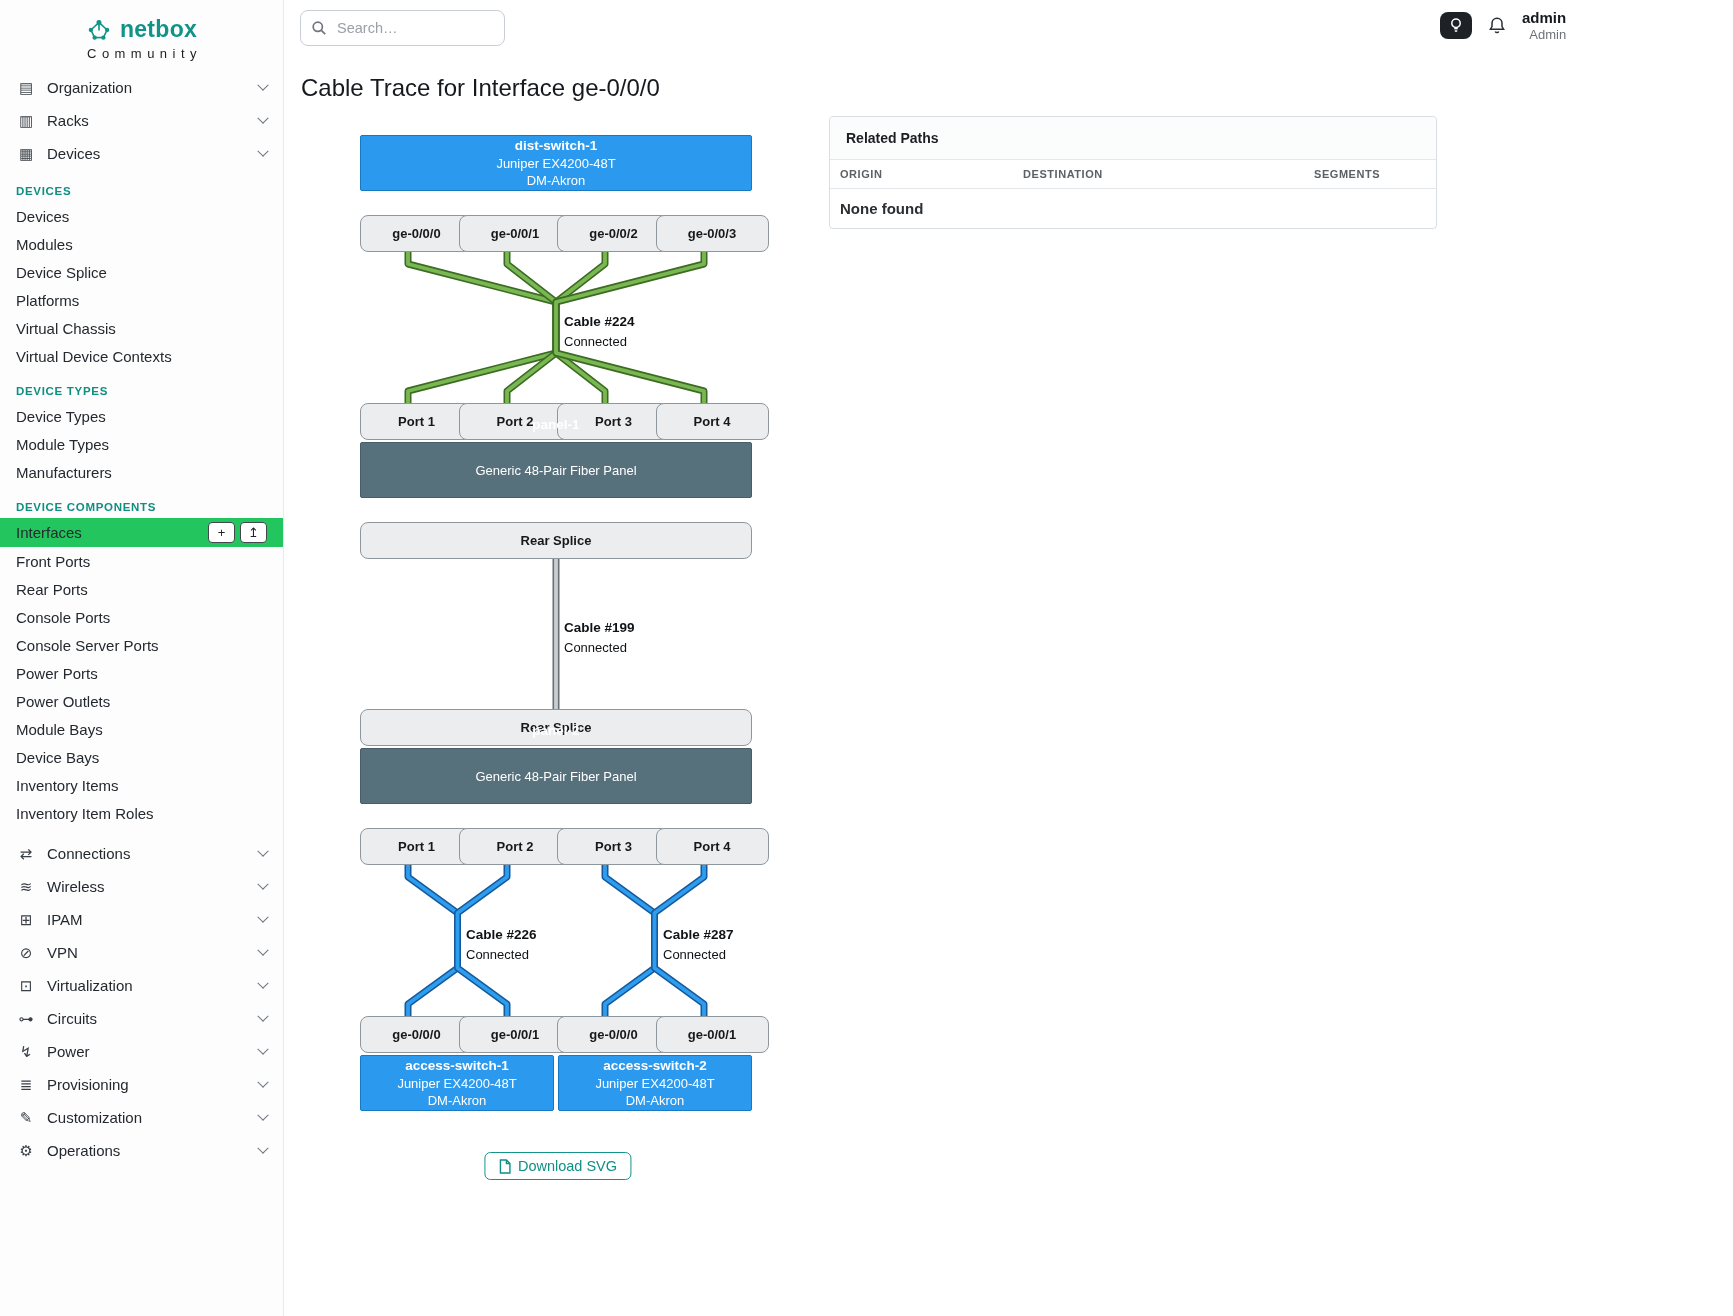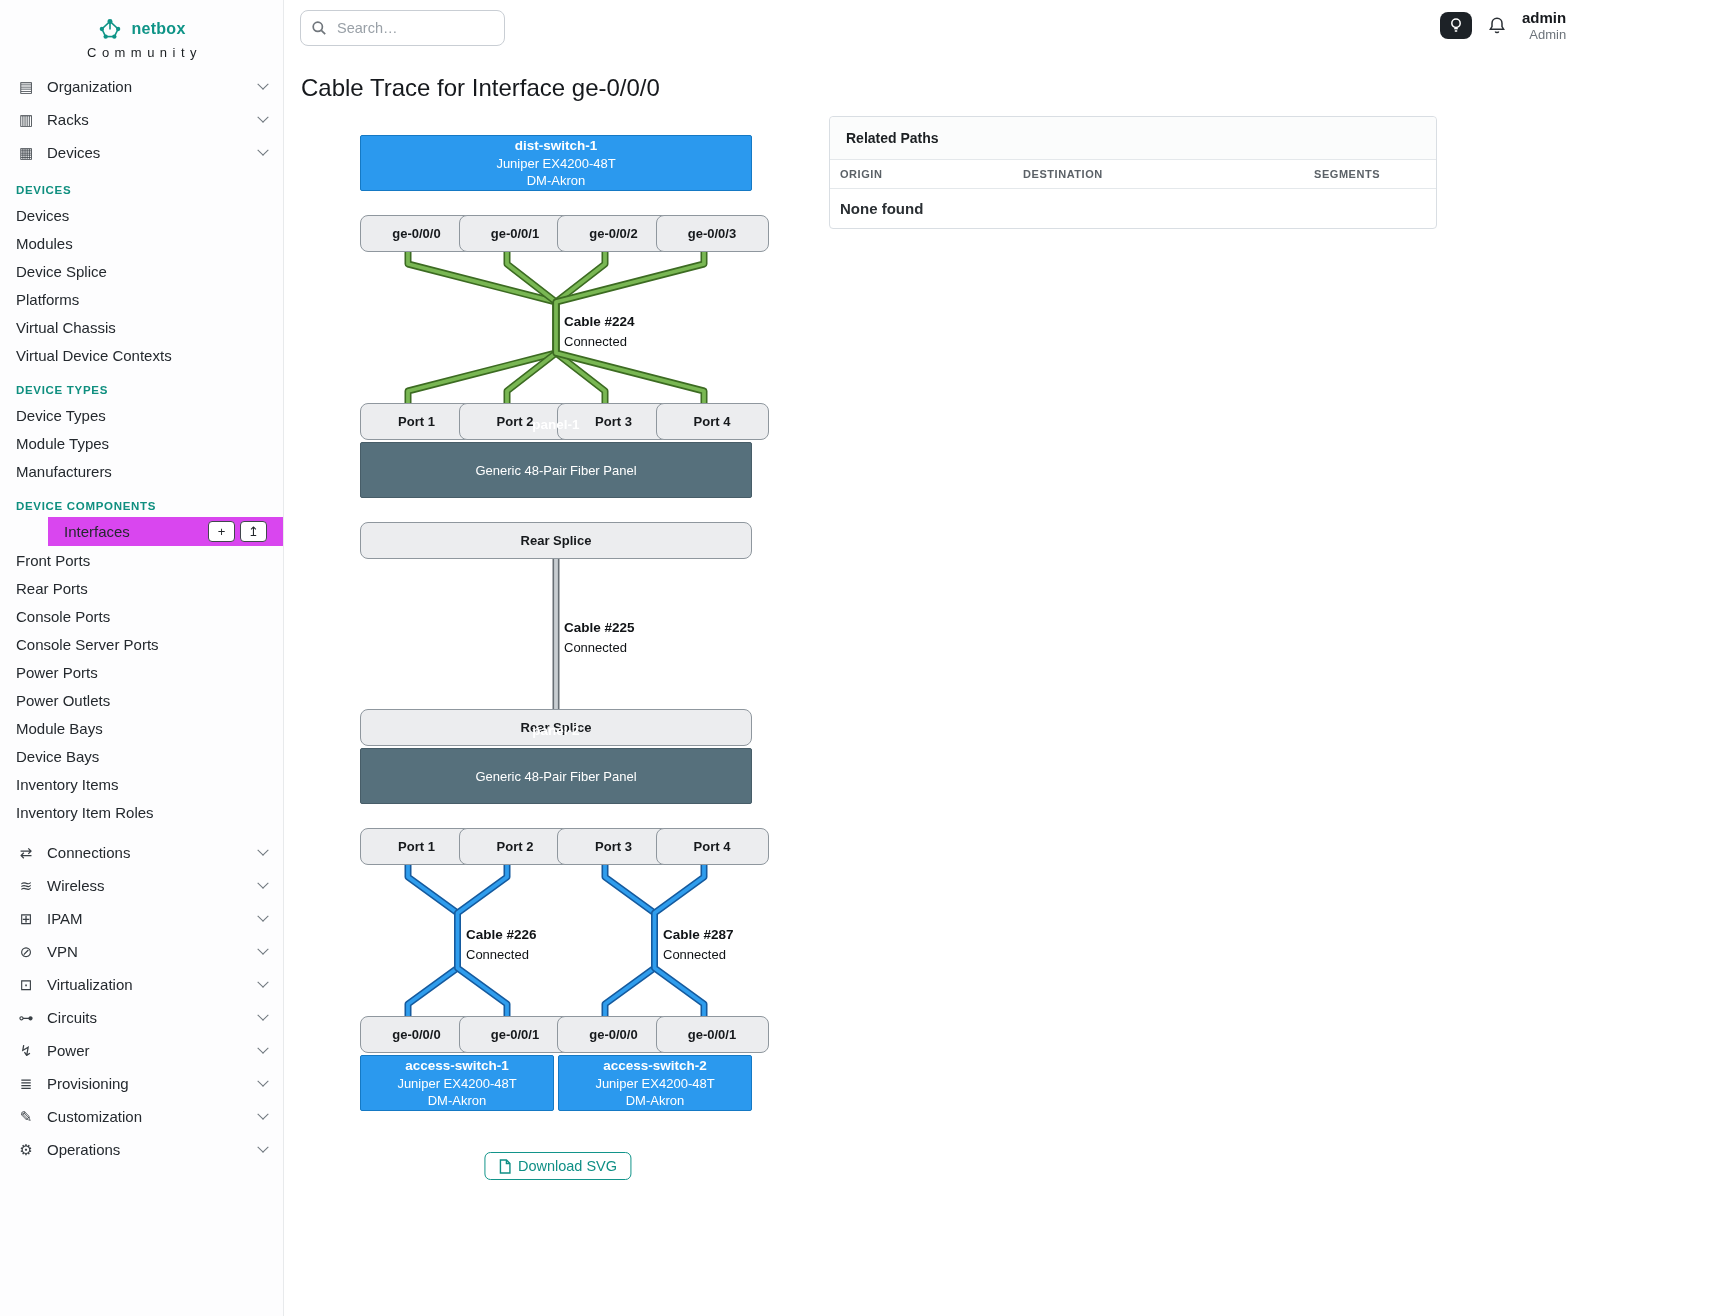--- a/index.html
+++ b/index.html
@@ -3,29 +3,29 @@
 <meta charset="utf-8">
 <style>
   * { box-sizing: border-box; margin: 0; padding: 0; }
   html,body { background:#fff; }
   body { font-family: "Liberation Sans", sans-serif; color:#1b1f22; }
   .page { position:relative; width:1733px; height:1316px; overflow:hidden; background:#fff; }
 
   
   .sidebar { position:absolute; left:0; top:0; width:284px; height:1316px; background:#fdfdfe; border-right:1px solid #e8eaec; padding-top:12px; overflow:hidden; }
   .logo { display:flex; align-items:center; justify-content:center; gap:8px; padding-top:4px; cursor:pointer; }
-  .logo-text { font-size:16px; font-weight:700; color:#0f9487; letter-spacing:.3px; }
+  .logo-text { font-size:23px; font-weight:700; color:#0f9487; letter-spacing:.3px; }
   .logo-sub { text-align:center; font-size:13px; font-weight:500; letter-spacing:.42em; color:#1b1f22; margin:3px 0 10px 6px; }
   .sb-group { display:flex; align-items:center; gap:11px; padding:7.5px 16px; font-size:15px; color:#24292e; cursor:pointer; }
   .sb-group .ico { width:20px; text-align:center; font-size:15px; color:#3a4046; }
   .sb-group .lbl { flex:0 1 auto; }
   .chev { margin-left:auto; width:8px; height:8px; border-right:1.8px solid #6f777e; border-bottom:1.8px solid #6f777e; transform:rotate(45deg) translate(-2px,-2px); }
   .sb-section { padding:15px 16px 5px; font-size:11.5px; font-weight:700; letter-spacing:.06em; color:#0f8f7f; }
   .sb-leaf { display:flex; align-items:center; padding:4px 16px; font-size:15px; color:#24292e; cursor:pointer; min-height:28px; }
-  .sb-leaf.active { background:#d946ef;margin-left:48px; }
+  .sb-leaf.active { background:#22c55e; }
   .row-btns { margin-left:auto; display:flex; gap:5px; }
   .row-btns button { width:27px; height:21px; border:1px solid #41474d; background:#fff; border-radius:4px; font-size:13px; line-height:1; display:flex; align-items:center; justify-content:center; color:#212529; cursor:pointer; font-family:"Liberation Sans", sans-serif; }
   .sb-bottom { margin-top:10px; }
 
   
   .main { position:absolute; left:284px; top:0; width:1449px; height:1316px; background:#fff; }
   .search-wrap { position:absolute; left:16px; top:10px; width:205px; height:36px; }
   .search-ic { position:absolute; left:11px; top:10px; }
   .search-input { width:100%; height:100%; border:1px solid #c9ced4; border-radius:8px; padding:0 10px 0 36px; font-size:14.5px; color:#333; outline:none; font-family:"Liberation Sans", sans-serif; }
   .search-input::placeholder { color:#99a0a7; }
@@ -275,21 +275,21 @@
       <div class="term" style="left:300.5px;top:273px;">Port 4</div>
 
       <div class="node panel" style="left:5px;top:312px;">
         <div class="nm">panel-1</div>
         <div class="sub">Generic 48-Pair Fiber Panel</div>
         <div class="sub">DM-Akron</div>
       </div>
       <div class="term wide" style="left:5px;top:392px;">Rear Splice</div>
 
       <div class="cable-label" style="left:209px;top:488px;">
-        <span class="cl-name">Cable #225</span>
+        <span class="cl-name">Cable #199</span>
         <span class="cl-status">Connected</span>
       </div>
 
       <div class="term wide" style="left:5px;top:579px;">Rear Splice</div>
 
       <div class="node panel" style="left:5px;top:618px;">
         <div class="nm">panel-2</div>
         <div class="sub">Generic 48-Pair Fiber Panel</div>
         <div class="sub">DM-Akron</div>
       </div>

